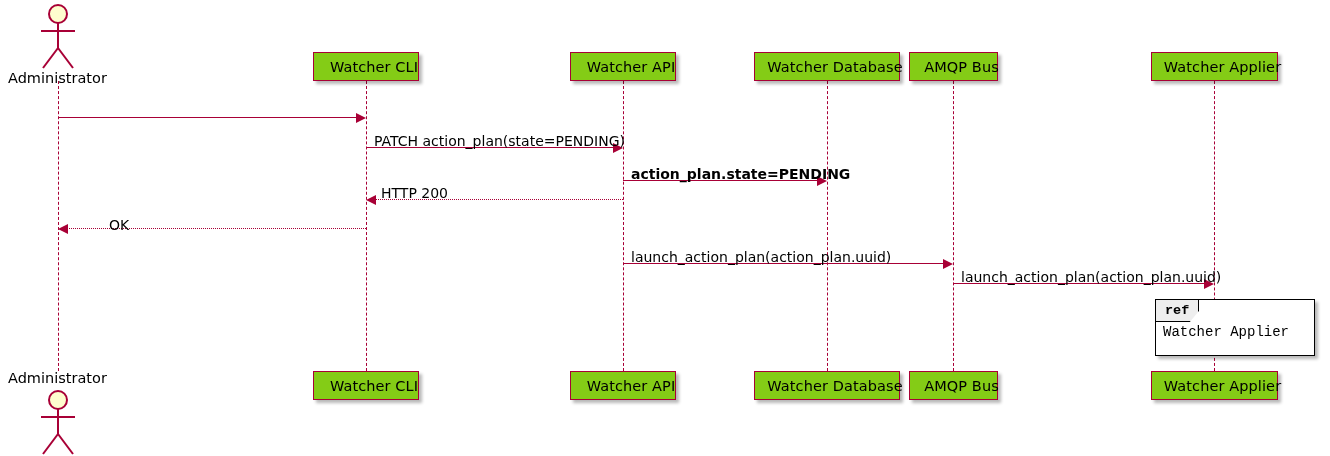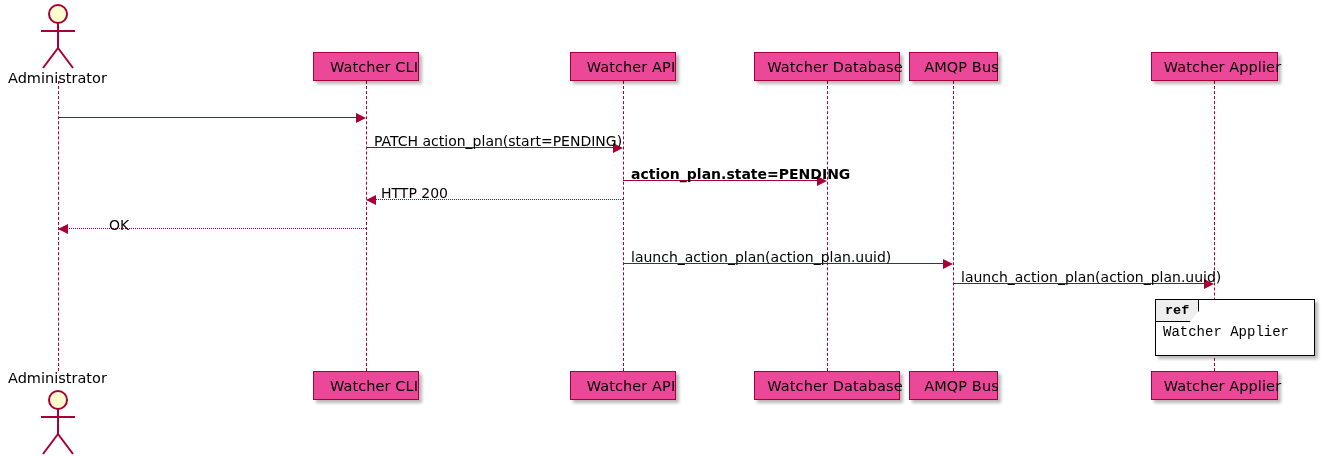--- a/index.html
+++ b/index.html
@@ -4,21 +4,21 @@
 <style>
   html,body{margin:0;padding:0;background:#ffffff;}
   body{
     width:1330px;height:456px;position:relative;overflow:hidden;
     font-family:"DejaVu Sans","Liberation Sans",sans-serif;
     color:#000000;
   }
   #canvas{position:absolute;left:0;top:0;width:1330px;height:456px;}
   .lifeline{position:absolute;width:0;border-left:1.5px dashed #A80036;}
   .pbox{
-    position:absolute;background:#ec4899;border:1.5px solid #A80036;
+    position:absolute;background:#84cc16;border:1.5px solid #A80036;
     box-sizing:border-box;display:flex;align-items:center;justify-content:center;
     font-size:14.5px;color:#000;letter-spacing:.1px;
     box-shadow:3px 3px 3px rgba(0,0,0,.28);
     white-space:nowrap;
     padding-left:16px;
   }
   .actor{position:absolute;width:46px;height:66px;}
   .actor-label{position:absolute;font-size:14.5px;color:#000;white-space:nowrap;}
   .msg-label{position:absolute;font-size:14px;color:#000;white-space:nowrap;line-height:1;}
   .arrow-line{position:absolute;height:0;border-top:1.5px solid #A80036;}
@@ -81,21 +81,21 @@
     <div class="lifeline" style="left: 953px; top: 81px; height: 290px;"></div>
     <div class="pbox" style="left: 909px; width: 89px; height: 29px; top: 52px;">AMQP Bus</div>
     <div class="pbox" style="left: 909px; width: 89px; height: 29px; top: 371px;">AMQP Bus</div>
     <div class="lifeline" style="left: 1214px; top: 81px; height: 290px;"></div>
     <div class="pbox" style="left: 1151px; width: 127px; height: 29px; top: 52px;">Watcher Applier</div>
     <div class="pbox" style="left: 1151px; width: 127px; height: 29px; top: 371px;">Watcher Applier</div>
     <div class="arrow-line" style="left: 58px; top: 117px; width: 299px;"></div>
     <div class="arrow-head right" style="top: 112.5px; left: 356px;"></div>
     <div class="arrow-line" style="left: 366px; top: 147px; width: 248px;"></div>
     <div class="arrow-head right" style="top: 142.5px; left: 613px;"></div>
-    <div class="msg-label" style="left: 374px; top: 134px;">PATCH action_plan(start=PENDING)</div>
+    <div class="msg-label" style="left: 374px; top: 134px;">PATCH action_plan(state=PENDING)</div>
     <div class="arrow-line" style="left: 623px; top: 180px; width: 195px;"></div>
     <div class="arrow-head right" style="top: 175.5px; left: 817px;"></div>
     <div class="msg-label" style="left: 631px; top: 167px; font-weight: bold;">action_plan.state=PENDING</div>
     <div class="arrow-line dotted" style="left: 375px; top: 199px; width: 248px;"></div>
     <div class="arrow-head left" style="top: 194.5px; left: 366px;"></div>
     <div class="msg-label" style="left: 381px; top: 186px;">HTTP 200</div>
     <div class="arrow-line dotted" style="left: 67px; top: 228px; width: 299px;"></div>
     <div class="arrow-head left" style="top: 223.5px; left: 58px;"></div>
     <div class="msg-label" style="left: 73px; top: 218px; margin-left: 36px;">OK</div>
     <div class="arrow-line" style="left: 623px; top: 263px; width: 321px;"></div>

